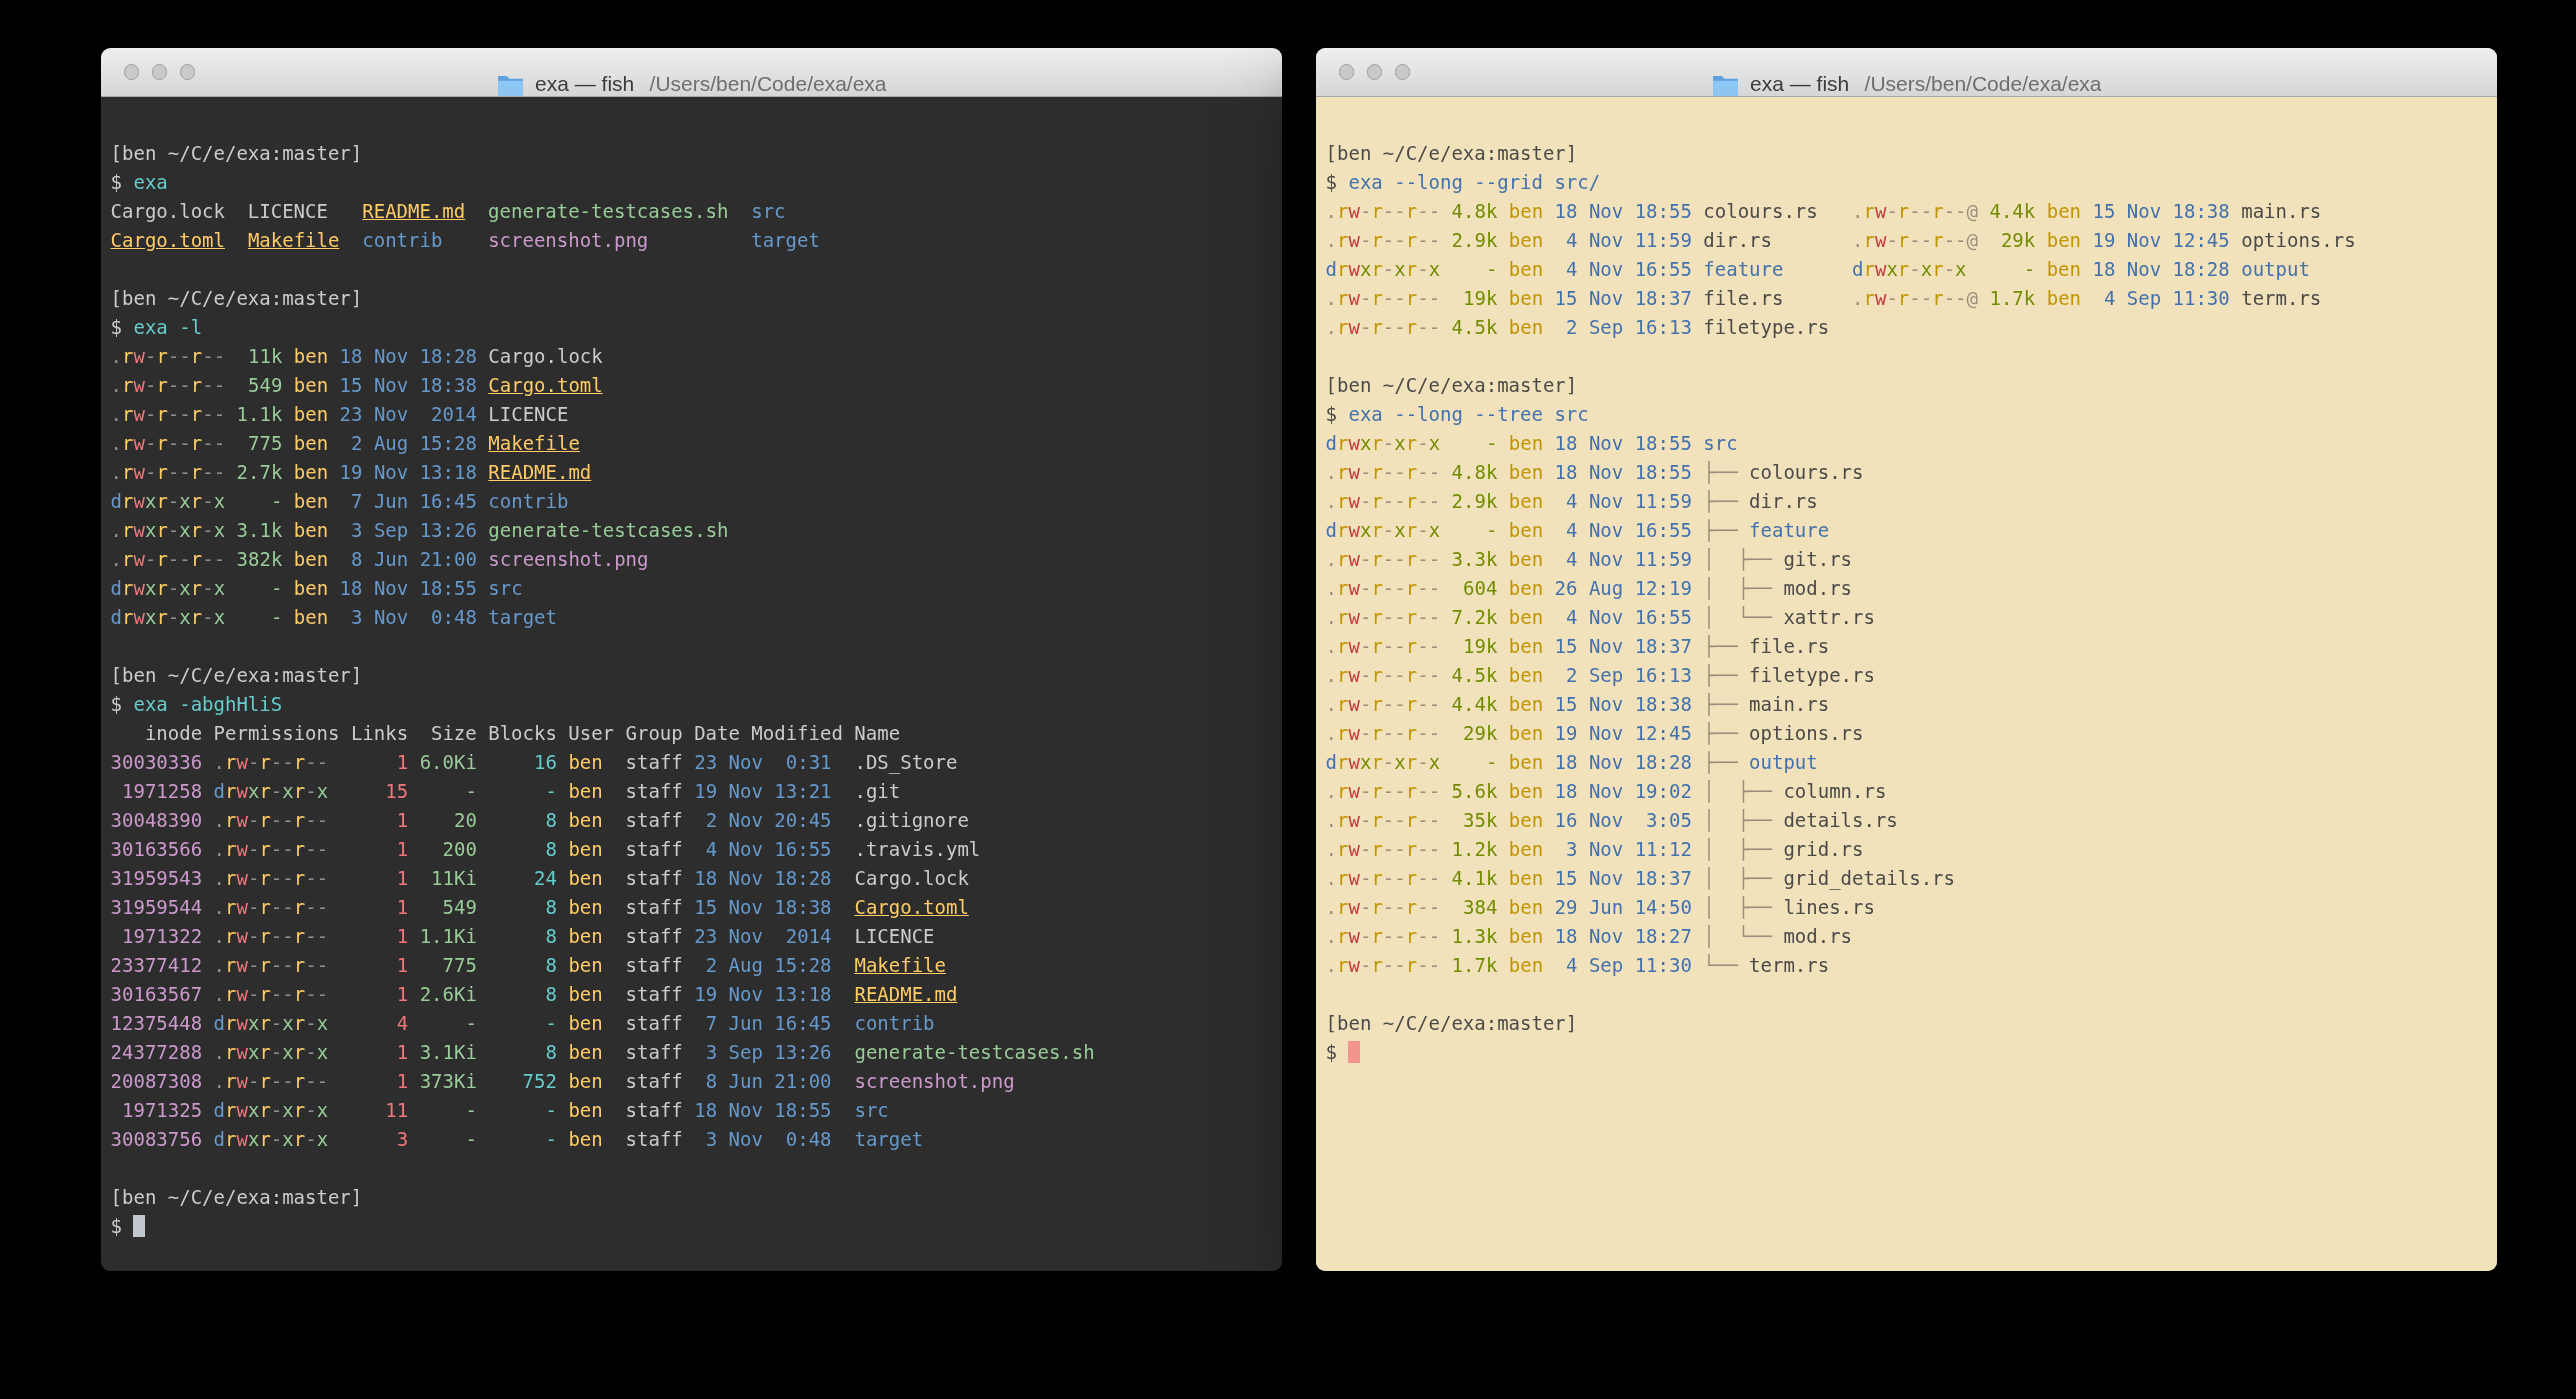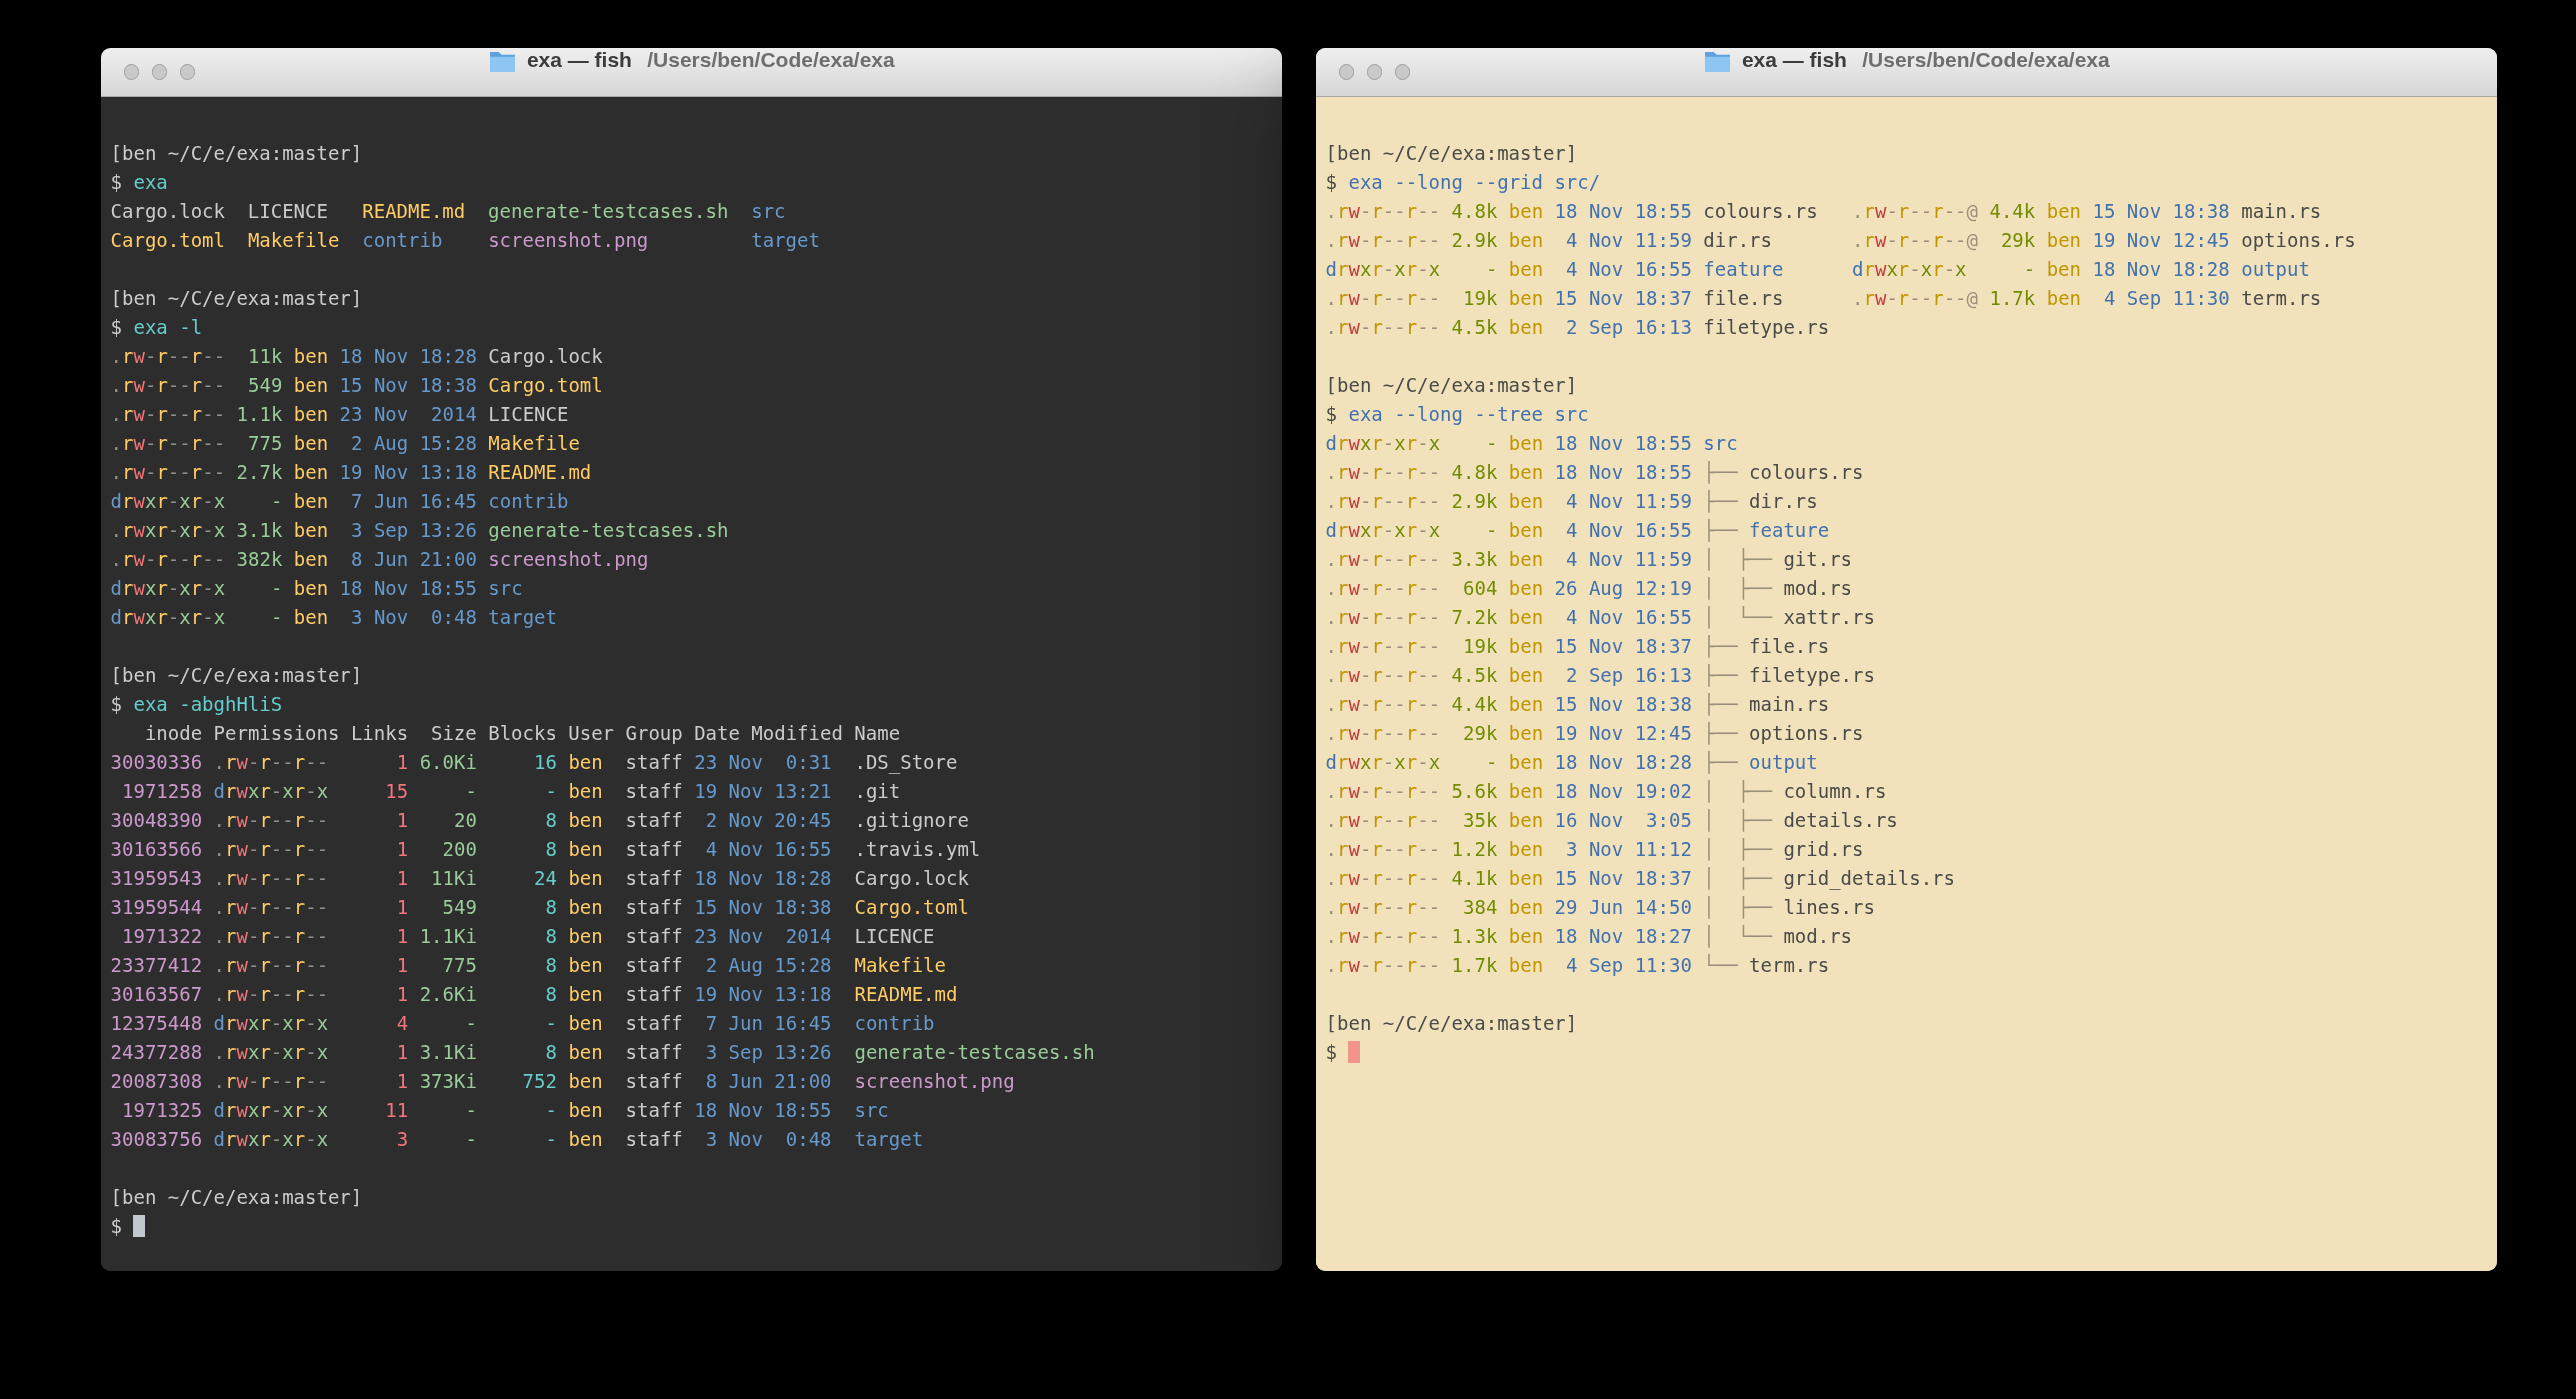--- a/index.html
+++ b/index.html
@@ -17,23 +17,22 @@
     overflow:hidden;
     box-shadow:0 38px 96px rgba(0,0,0,.7), 0 0 2.9px rgba(0,0,0,.55);
     background:var(--bg,#222);
   }
   #win0{left:101px;top:48px;}
   #win1{left:1316px;top:48px;}
   .titlebar{
     height:48px;
     background:linear-gradient(#efefef,#d6d6d6);
     border-bottom:1px solid #a8a8a8;
-    display:flex;align-items:flex-start;justify-content:center;
+    display:flex;align-items:flex-end;justify-content:center;
     position:relative;
-    font-weight:bold;
   }
   .lights{
     position:absolute;left:23px;top:0;height:100%;
     display:flex;align-items:center;gap:12.5px;
   }
   .light{
     width:15.3px;height:15.3px;border-radius:50%;
     background:#c9c9c9;border:1px solid #9e9e9e;
     box-sizing:border-box;
     display:inline-block;
@@ -58,21 +57,21 @@
   .tline{white-space:pre;height:29px;}
   .fg  {color:var(--fg);}
   .red {color:var(--red);}
   .yel {color:var(--yellow);}
   .grn {color:var(--green);}
   .blu {color:var(--blue);}
   .mag {color:var(--magenta);}
   .cyn {color:var(--cyan);}
   .dim {color:var(--dim);}
   .und {color:var(--fg);}
-  .yelU{color:var(--yellow);}
+  .yelU{color:var(--yellow);text-decoration:underline;}
   .cur {background:var(--cursor);color:transparent;}
 </style>
 </head>
 <body>
 
 <div class="window" id="win0" style="--bg: #2d2d2d; --fg: #cccccc; --red: #f2777a; --yellow: #ffcc66; --green: #99cc99; --blue: #6699cc; --magenta: #cc99cc; --cyan: #66cccc; --dim: #8f8f8f; --cursor: #c2c7cf;">
   <div class="titlebar">
     <div class="lights">
       <span class="light"></span>
       <span class="light"></span>

